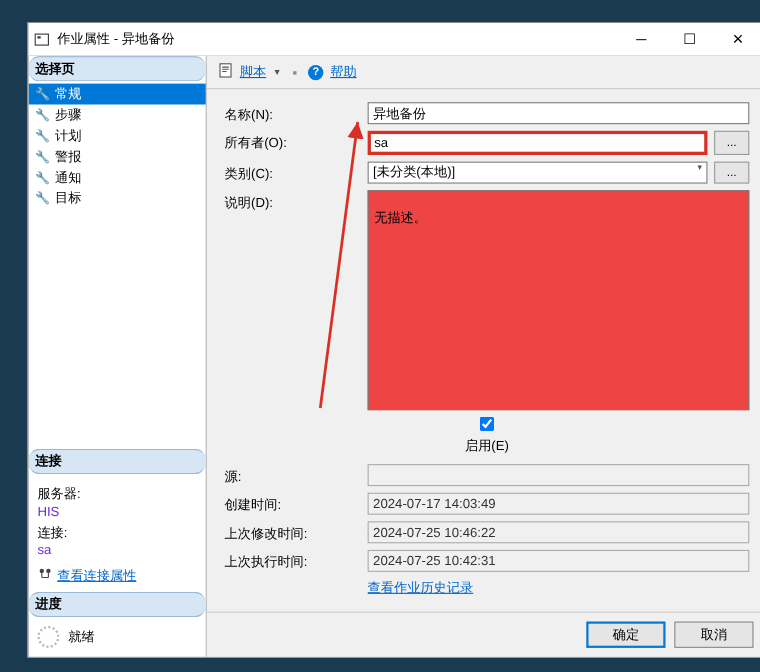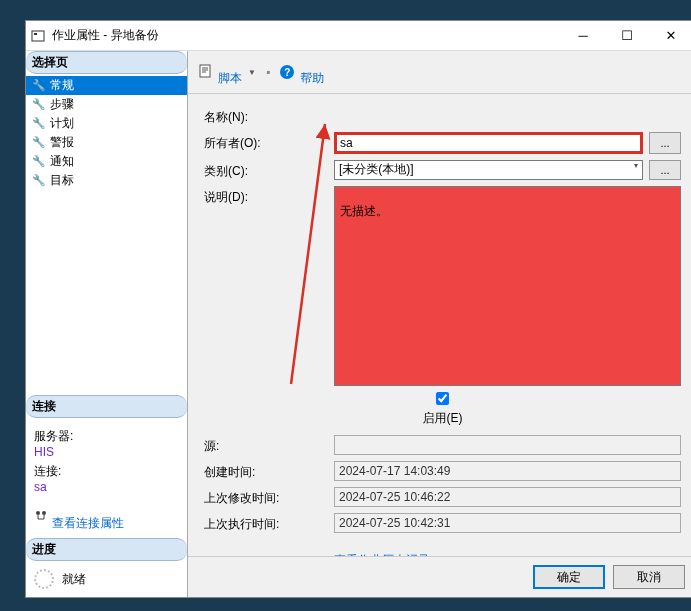--- a/index.html
+++ b/index.html
@@ -80,22 +80,22 @@
     .nav-item .wrench {
       font-size: 11px;
       width: 14px;
     }
     .conn-section { margin-top: auto; }
     .conn-body { padding: 6px 8px; font-size: 12px; }
     .conn-body .label { margin-top: 4px; }
     .conn-body .val { color: #6d28d9; margin-bottom: 4px; }
     .link {
       color: #0066cc;
+      text-decoration: underline;
       cursor: pointer;
-      margin-top: 13px;
     }
     .conn-row { display: flex; align-items: center; gap: 4px; margin-top: 8px; }
     .progress-body {
       padding: 8px;
       display: flex;
       align-items: center;
       gap: 8px;
     }
     .spinner {
       width: 20px; height: 20px;
@@ -334,20 +334,23 @@
           <defs>
               <marker id="ah" markerWidth="8" markerHeight="8" refX="6" refY="3" orient="auto">
                 <path d="M0,0 L6,3 L0,6 Z" fill="#d93025"></path>
               </marker>
             </defs>
           <line x1="8" y1="270" x2="42" y2="10" stroke="#d93025" stroke-width="2.5" marker-end="url(#ah)"></line>
         </svg>
 
         <div class="form-row">
           <div class="form-label">名称(N):</div>
+          <div class="form-field">
+            <input class="txt-input" value="异地备份" style="">
+          </div>
         </div>
 
         <div class="form-row">
           <div class="form-label">所有者(O):</div>
           <div class="form-field">
             <input class="txt-input owner-highlight" value="sa" style="">
             <div class="browse-btn tall">...</div>
           </div>
         </div>
 

